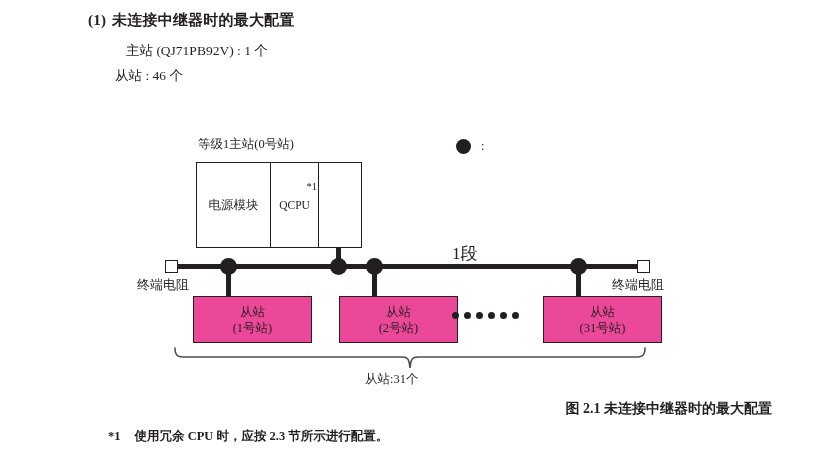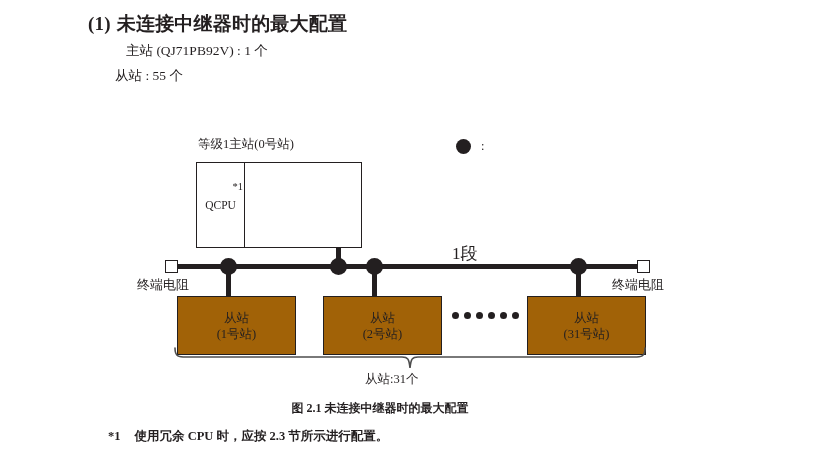--- a/index.html
+++ b/index.html
@@ -15,21 +15,21 @@
     color: #231f20;
     overflow: hidden;
   }
 
   .abs { position: absolute; }
 
   
   #heading {
     left: 88px;
     top: 11px;
-    font-size: 19px;
+    font-size: 15px;
     font-weight: bold;
     letter-spacing: 0.2px;
     white-space: nowrap;
   }
   #heading .num { margin-right: 6px; }
 
   #spec-line-1 {
     left: 126px;
     top: 42px;
     font-size: 13.5px;
@@ -151,32 +151,33 @@
   #segment-label {
     left: 452px;
     top: 242px;
     font-size: 17px;
     white-space: nowrap;
   }
 
   
   .slave-box {
     width: 119px;
-    height: 59px;
+    height: 47px;
     border: 1.4px solid #231f20;
     box-sizing: border-box;
-    background: #a16207;
+    background: #ec4899;
     display: flex;
     flex-direction: column;
     align-items: center;
     justify-content: center;
     font-size: 12.5px;
     line-height: 1.28;
     top: 296px;
     white-space: nowrap;
+    margin-left: 16px;
   }
   #slave-box-1  { left: 177px; }
   #slave-box-2  { left: 323px; }
   #slave-box-31 { left: 527px; }
 
   
   #slave-ellipsis {
     left: 452px;
     top: 312px;
     display: flex;
@@ -212,25 +213,25 @@
     width: 15px;
     height: 15px;
     border-radius: 50%;
     background: #231f20;
     margin-right: 10px;
   }
   #legend .legend-colon { margin-right: 6px; }
 
   
   #figure-caption {
-    left: 0;
+    left: 12px;
     top: 400px;
     width: 760px;
-    text-align: center;
-    font-size: 12px;
+    text-align: right;
+    font-size: 14px;
     font-weight: bold;
     white-space: nowrap;
   }
 
   
   #footnote {
     left: 108px;
     top: 428px;
     font-size: 12.5px;
     white-space: nowrap;
@@ -239,30 +240,33 @@
   #footnote .fn-mark { margin-right: 14px; }
 </style>
 </head>
 <body>
 
 <div class="abs" id="heading">
   <span class="num">(1)</span><span>未连接中继器时的最大配置</span>
 </div>
 
 <div class="abs" id="spec-line-1">主站 (QJ71PB92V) : 1 个</div>
-<div class="abs" id="spec-line-2">从站 : 55 个</div>
+<div class="abs" id="spec-line-2">从站 : 46 个</div>
 
 <div class="abs" id="legend">
   <span class="legend-dot"></span>
   <span class="legend-colon">:</span>
 </div>
 
 <div class="abs" id="master-label">等级1主站(0号站)</div>
 
 <div class="abs" id="master-box">
+  <div class="mod" id="mod-power">
+    <span>电源模块</span>
+  </div>
   <div class="mod" id="mod-qcpu">
     <span class="qcpu-text">QCPU</span>
     <span class="note-mark">*1</span>
   </div>
 </div>
 
 <div class="abs" id="master-drop"></div>
 
 <div class="abs" id="bus-line"></div>
 

